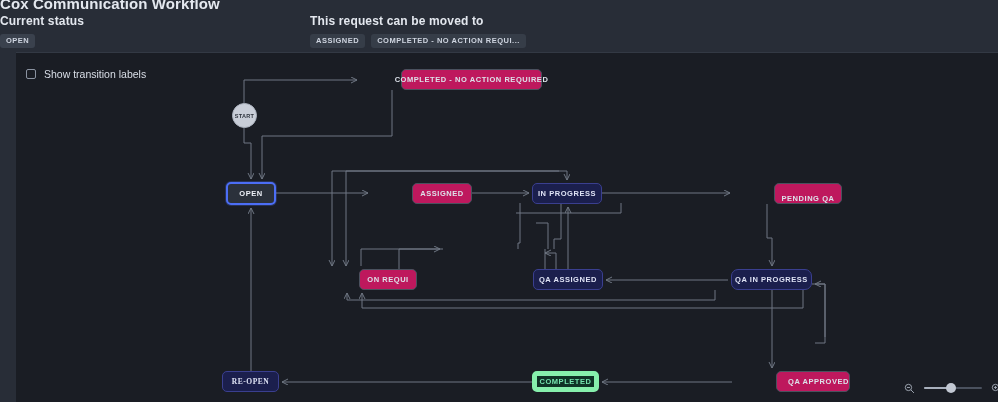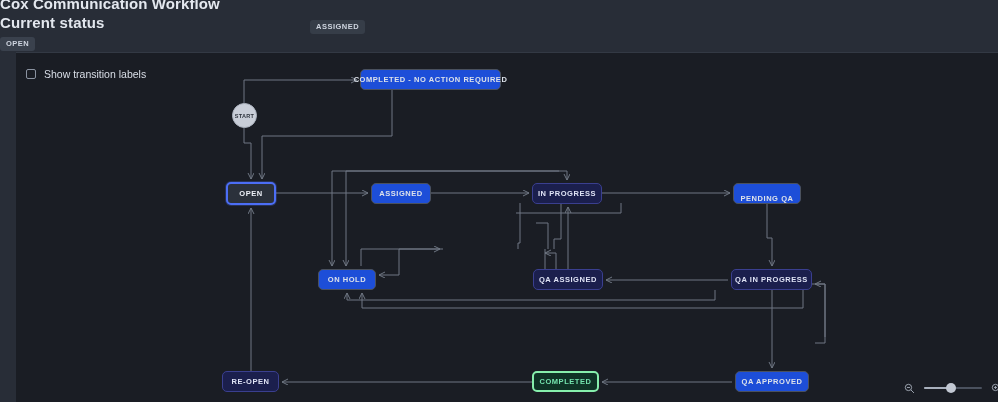--- a/index.html
+++ b/index.html
@@ -17,21 +17,21 @@
   
   .wf-title {
     position: absolute; left: 0; top: -5px;
     font-size: 15px; font-weight: 600; letter-spacing: .1px;
     color: #e4e8ef;
     white-space: nowrap;
   }
   .status-col-a { position: absolute; left: 0; top: 14px; }
   .status-col-b { position: absolute; left: 310px; top: 14px; }
   .col-label {
-    font-size: 15px; font-weight: 700; color: #e3e7ee;
+    font-size: 12px; font-weight: 700; color: #e3e7ee;
     letter-spacing: .15px; white-space: nowrap;
   }
   .pill-row { margin-top: 6px; display: flex; gap: 6px; align-items: center; }
   .pill {
     display: inline-block;
     background: #3a414d;
     color: #cfd5e0;
     font-size: 7.5px; font-weight: 700;
     letter-spacing: .5px;
     padding: 3px 6px 3px 6px;
@@ -72,25 +72,25 @@
   
   .node {
     position: absolute;
     display: flex; align-items: center; justify-content: center;
     border-radius: 5px;
     font-size: 7.5px; font-weight: 700;
     letter-spacing: .55px;
     white-space: nowrap;
     z-index: 3;
   }
-  .n-grey  { background: #1d4ed8; border: 1px solid #4a515e; color: #dde2ea; }
+  .n-grey  { background: #be185d; border: 1px solid #4a515e; color: #dde2ea; margin-left: 41px; }
   .n-blue  { background: #1b1f4d; border: 1px solid #3a3f8f; color: #dfe3f5; }
   .n-cur   { background: #2b313b; border: 2px solid #4c6ef5; color: #eef1f8;
              box-shadow: 0 0 0 1px rgba(76,110,245,.25); }
-  .n-green { background: #0f3326; border: 2px solid #86efac; color: #74e3ae; }
+  .n-green { background: #0f3326; border: 5px solid #86efac; color: #74e3ae; }
   .n-start {
     background: #c9ced8; border: 1px solid #aeb5c1; color: #2d333d;
     border-radius: 50%; font-size: 5.5px; letter-spacing: .3px;
   }
 
   
   .zoomctl {
     position: absolute; right: 12px; bottom: 8px;
     display: flex; align-items: center; gap: 9px; z-index: 6;
   }
@@ -118,22 +118,24 @@
   <div class="wf-title">Cox Communication Workflow</div>
 
   <div class="status-col-a">
     <div class="col-label">Current status</div>
     <div class="pill-row">
       <span class="pill">OPEN</span>
     </div>
   </div>
 
   <div class="status-col-b">
+    <div class="col-label">This request can be moved to</div>
     <div class="pill-row">
       <span class="pill ghost">ASSIGNED</span>
+      <span class="pill ghost">COMPLETED - NO ACTION REQUI...</span>
     </div>
   </div>
 
   <div id="canvas">
 
     <div class="ctrl-labels">
       <span class="cb"></span>
       <span class="txt">Show transition labels</span>
     </div>
 
@@ -212,35 +214,35 @@
     <div class="node n-grey" style="left:355px; top:130px; width:60px;  height:21px;">
         <span>ASSIGNED</span>
       </div>
     <div class="node n-blue" style="left:516px; top:130px; width:70px;  height:21px;">
         <span>IN PROGRESS</span>
       </div>
     <div class="node n-grey" style="left:717px; top:130px; width:68px;  height:21px;align-items:flex-end;">
         <span>PENDING QA</span>
       </div>
     <div class="node n-grey" style="left:302px; top:216px; width:58px;  height:21px;">
-        <span>ON HOLD</span>
+        <span>ON REQUI</span>
       </div>
     <div class="node n-blue" style="left:517px; top:216px; width:70px;  height:21px;">
         <span>QA ASSIGNED</span>
       </div>
-    <div class="node n-blue" style="left:715px; top:216px; width:81px;  height:21px;">
+    <div class="node n-blue" style="left:715px; top:216px; width:81px;  height:21px;border-radius:7px;">
         <span>QA IN PROGRESS</span>
       </div>
-    <div class="node n-blue" style="left:206px; top:318px; width:57px;  height:21px;">
+    <div class="node n-blue" style="left:206px; top:318px; width:57px;  height:21px;font-family:Liberation Serif, serif;">
         <span>RE-OPEN</span>
       </div>
     <div class="node n-green" style="left:516px; top:318px; width:67px;  height:21px;">
         <span>COMPLETED</span>
       </div>
-    <div class="node n-grey" style="left:719px; top:318px; width:74px;  height:21px;">
+    <div class="node n-grey" style="left:719px; top:318px; width:74px;  height:21px;justify-content:flex-end;">
         <span>QA APPROVED</span>
       </div>
 
     <div class="zoomctl">
       <span>
         <svg width="11" height="11" viewBox="0 0 16 16">
           <circle cx="6.5" cy="6.5" r="4.6" fill="none" stroke="#a8b0bd" stroke-width="1.3"></circle>
           <line x1="10" y1="10" x2="14.5" y2="14.5" stroke="#a8b0bd" stroke-width="1.3"></line>
           <line x1="4.3" y1="6.5" x2="8.7" y2="6.5" stroke="#a8b0bd" stroke-width="1.3"></line>
         </svg>

